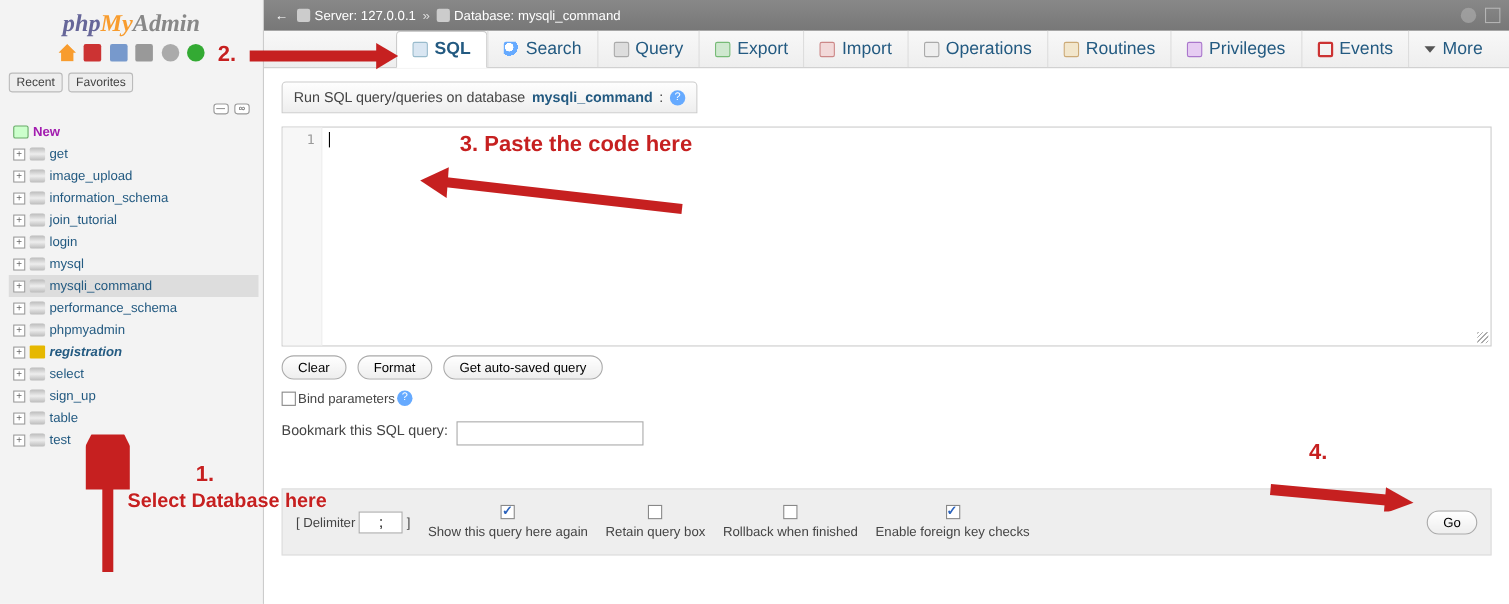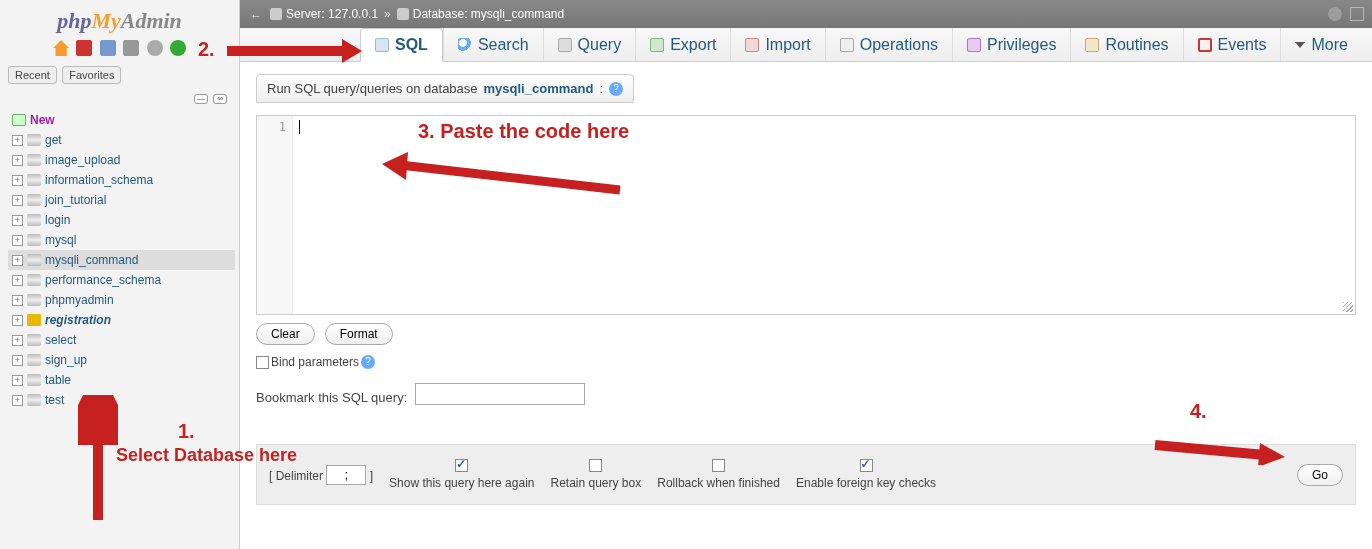--- a/index.html
+++ b/index.html
@@ -67,21 +67,21 @@
 
 .editor { margin-top: 12px; border: 1px solid #ccc; height: 200px; background: #fff; display: flex; position: relative; }
 .gutter { width: 36px; background: #f7f7f7; border-right: 1px solid #eee; color: #999; text-align: right; padding: 4px 6px 0 0; font-family: monospace; font-size: 12px; }
 .code { flex: 1; padding: 4px 6px; font-family: monospace; font-size: 12px; }
 .code .cursor { border-left: 1px solid #000; height: 14px; display: inline-block; }
 .resize { position: absolute; right: 2px; bottom: 2px; width: 10px; height: 10px; background: repeating-linear-gradient(135deg,#aaa 0 1px,transparent 1px 3px); }
 
 .btn-row { margin-top: 8px; display: flex; gap: 10px; align-items: center; }
 .btn { border: 1px solid #aaa; border-radius: 12px; background: linear-gradient(#fff,#eee); padding: 3px 14px; font-size: 12px; cursor: pointer; }
 .chkline { margin-top: 10px; font-size: 12px; display: flex; align-items: center; gap: 2px; }
-.bookmark { margin-top: 14px; display: flex; align-items: flex-end; gap: 8px; font-size: 13px; }
+.bookmark { margin-top: 14px; display: flex; align-items: flex-start; gap: 8px; font-size: 13px; }
 .bookmark input { border: 1px solid #aaa; height: 22px; width: 170px; padding: 0 4px; }
 
 .footer { position: absolute; left: 256px; right: 16px; top: 444px; background: #eee; border: 1px solid #ddd; padding: 14px 12px; display: flex; align-items: center; gap: 16px; font-size: 12px; }
 .footer .delim input { width: 40px; height: 20px; border: 1px solid #aaa; text-align: center; }
 .footer label { display: flex; align-items: center; gap: 4px; flex-direction: column; }
 .footer .go { margin-left: auto; }
 .chk { width: 13px; height: 13px; border: 1px solid #888; background: #fff; display: inline-block; position: relative; }
 .chk.on::after { content: "✓"; position: absolute; left: 0; top: -3px; font-size: 12px; color: #2a62bc; font-weight: bold; }
 
 
@@ -223,26 +223,26 @@
     </div>
     <div class="tab">
       <span class="tic tic-import"></span>
       <span>Import</span>
     </div>
     <div class="tab">
       <span class="tic tic-ops"></span>
       <span>Operations</span>
     </div>
     <div class="tab">
+      <span class="tic tic-rout"></span>
+      <span>Routines</span>
+    </div>
+    <div class="tab">
       <span class="tic tic-priv"></span>
       <span>Privileges</span>
-    </div>
-    <div class="tab">
-      <span class="tic tic-rout"></span>
-      <span>Routines</span>
     </div>
     <div class="tab">
       <span class="tic tic-evt"></span>
       <span>Events</span>
     </div>
     <div class="tab">
       <span class="tri"></span>
       <span>More</span>
     </div>
   </div>
@@ -257,20 +257,21 @@
 
   <div class="editor">
     <div class="gutter"><span>1</span></div>
     <div class="code"><span class="cursor"></span></div>
     <div class="resize"></div>
   </div>
 
   <div class="btn-row">
     <button class="btn">Clear</button>
     <button class="btn">Format</button>
+    <button class="btn">Get auto-saved query</button>
   </div>
 
   <div class="chkline">
     <span class="chk"></span>
     <span>Bind parameters</span>
     <span class="help-ic">?</span>
   </div>
 
   <div class="bookmark">
     <span>Bookmark this SQL query:</span>

